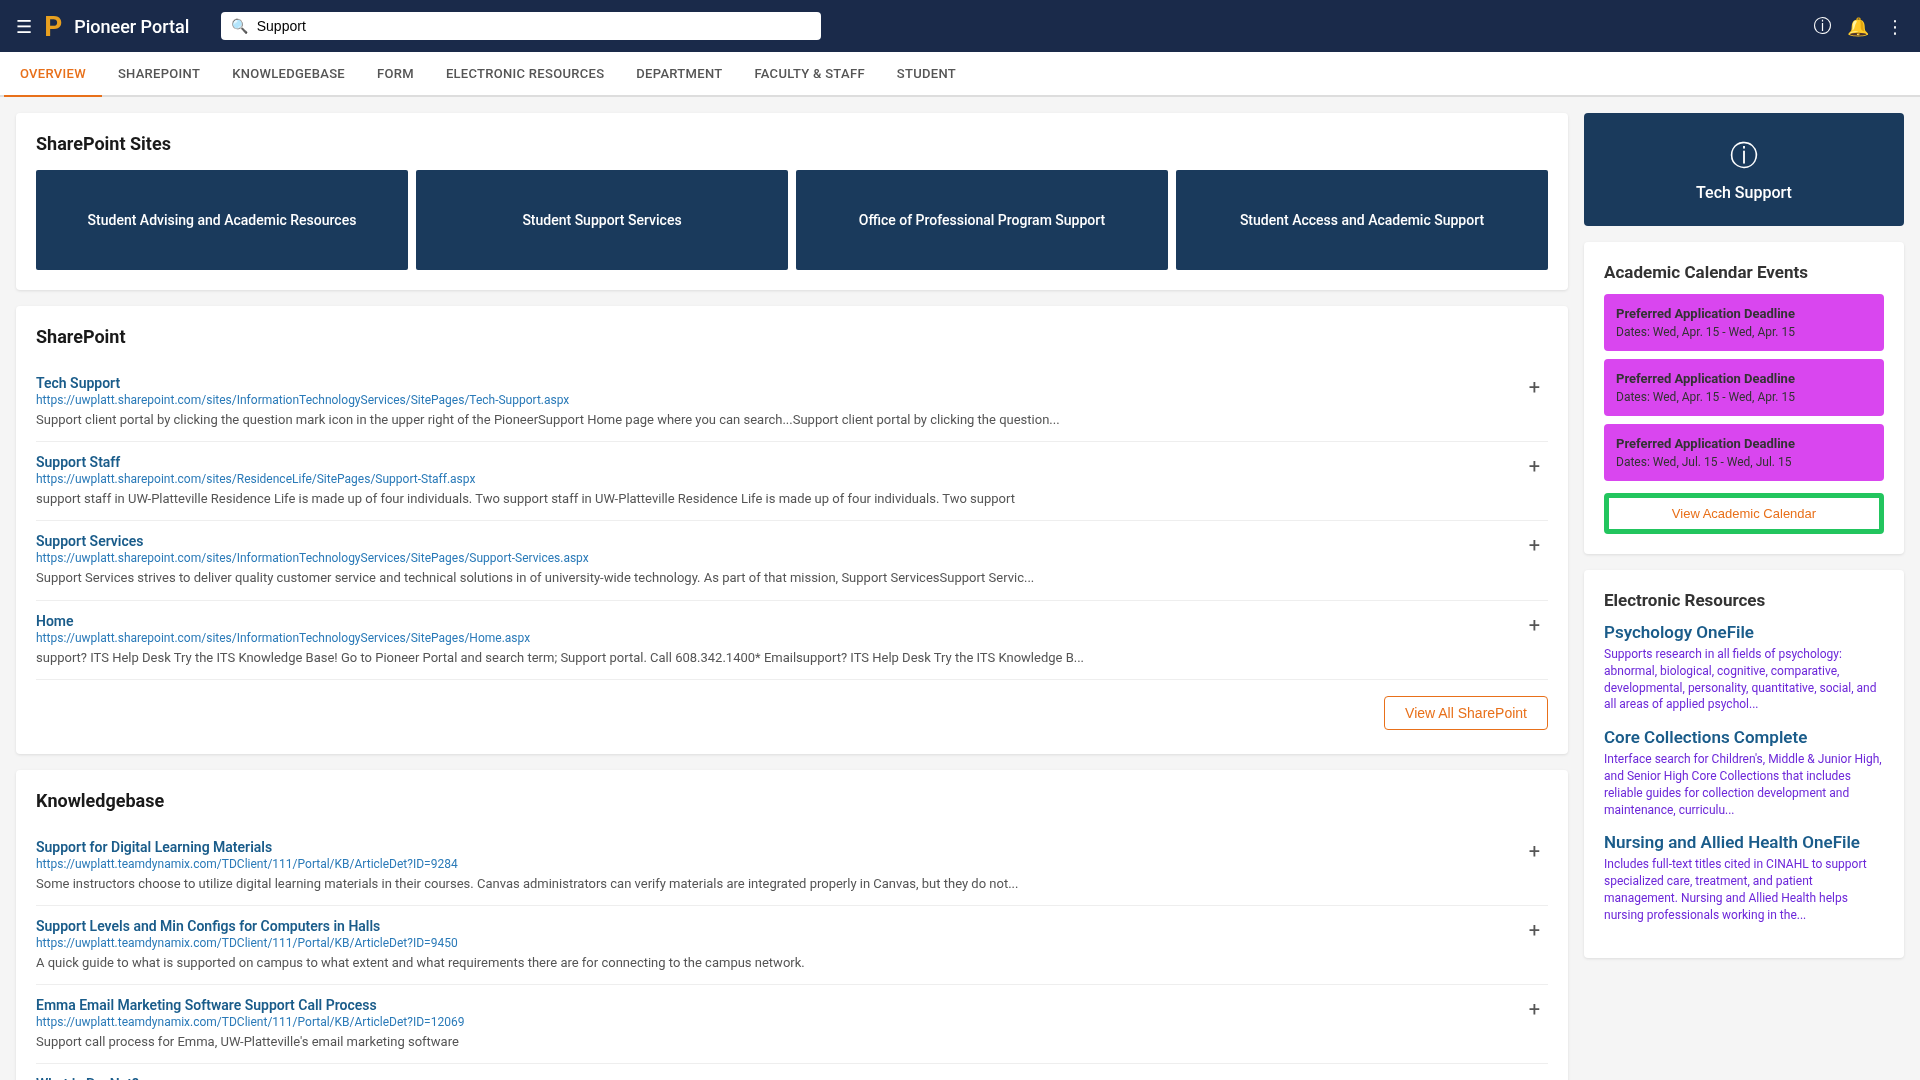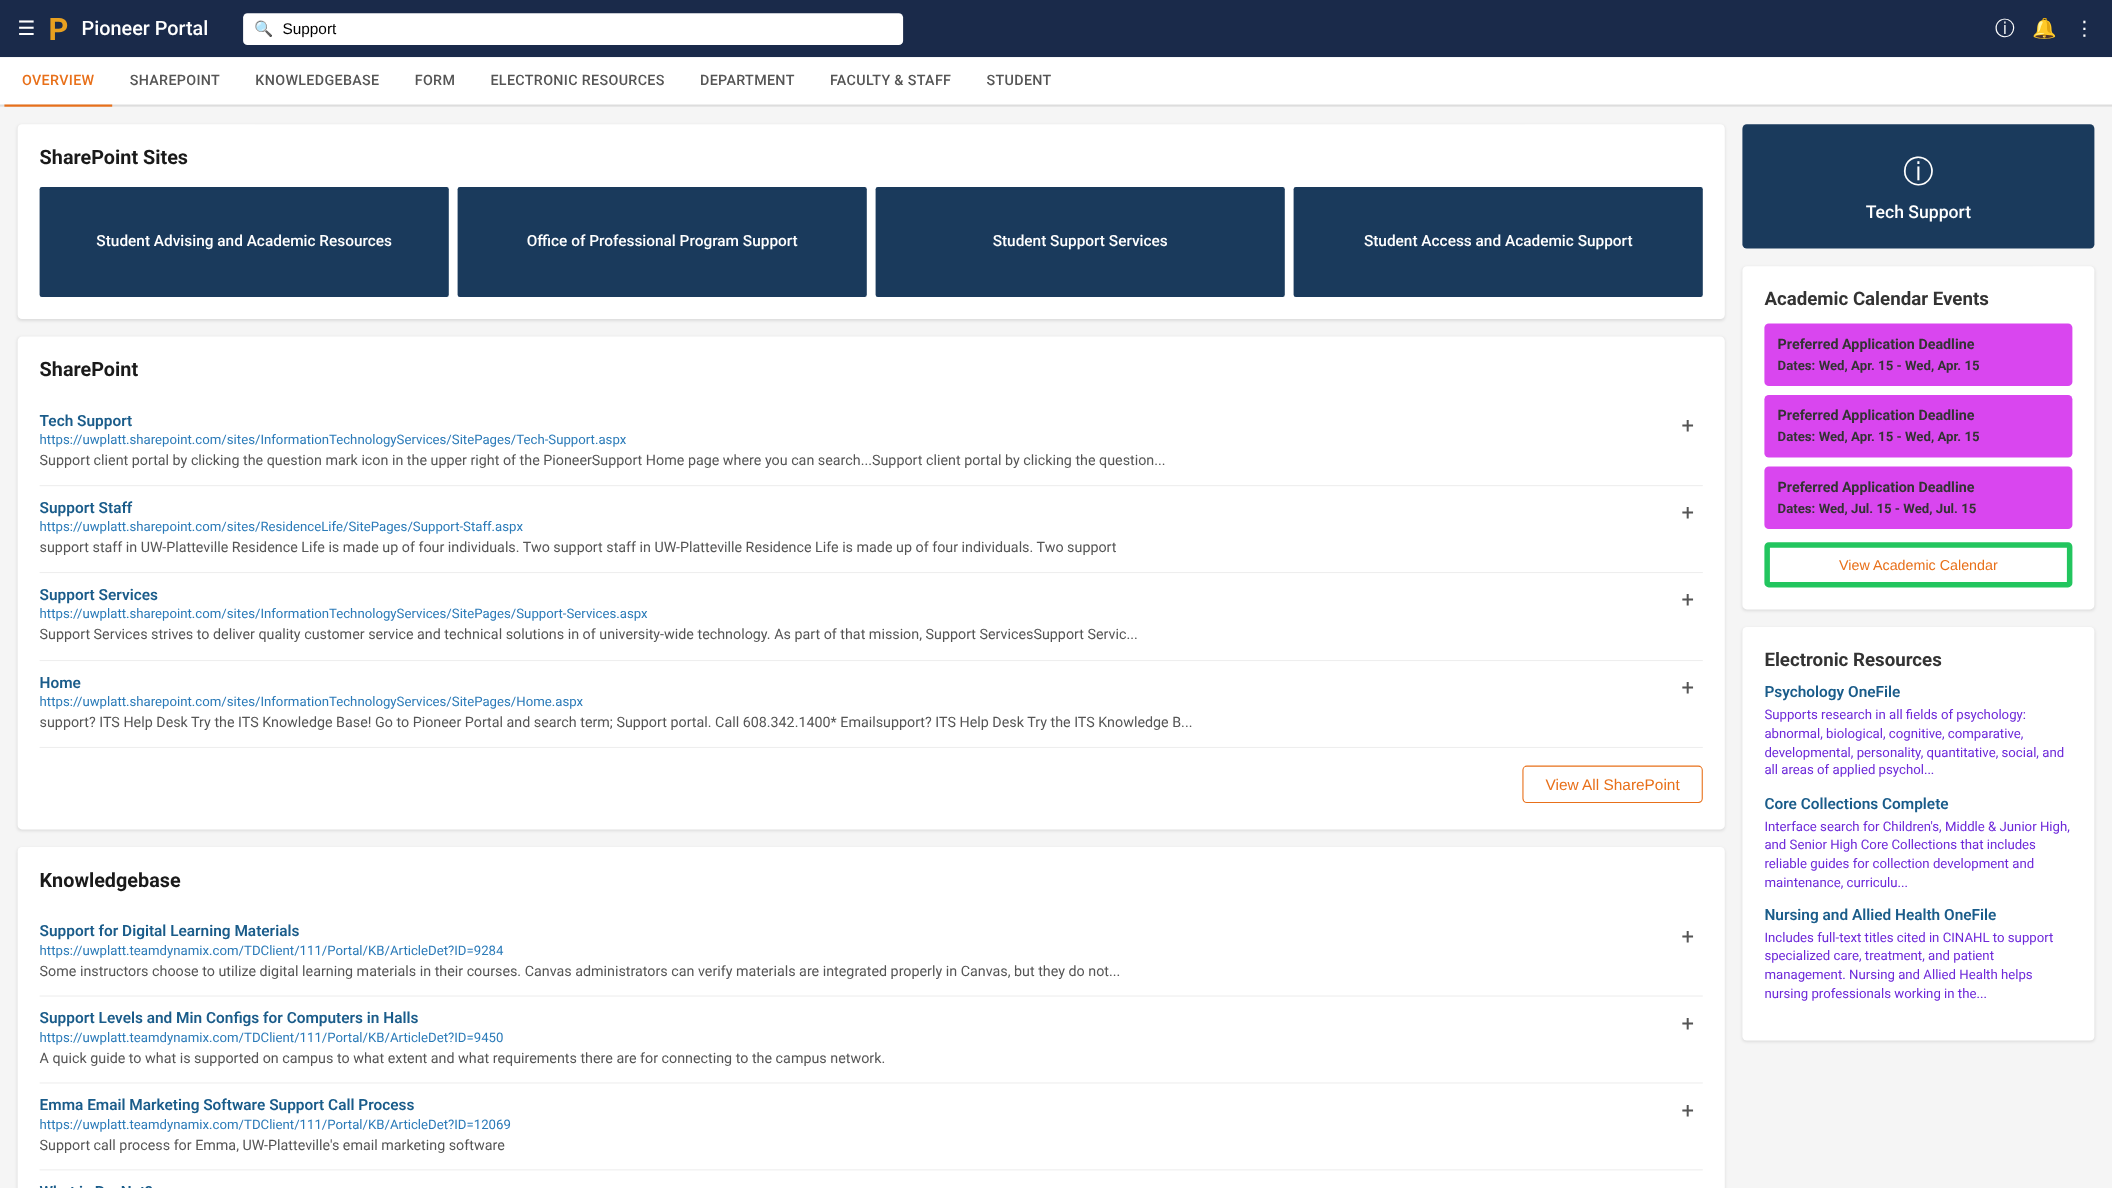--- a/index.html
+++ b/index.html
@@ -170,21 +170,21 @@
     .calendar-title { font-size: 17px; font-weight: 700; margin-bottom: 12px; }
 
     .calendar-event {
       background: #d946ef;
       border-radius: 4px;
       padding: 12px;
       margin-bottom: 8px;
     }
     .event-title { font-weight: 700; font-size: 13px; margin-bottom: 4px; }
     .event-dates { font-size: 12px; color: #333; }
-    .event-dates span { font-weight: 700; }
+    .event-dates span { font-weight: 400; }
 
     .view-calendar-btn {
       display: block;
       margin: 12px auto 0;
       padding: 8px 16px;
       border: 5px solid #22c55e;
       background: white;
       color: #e8701a;
       cursor: pointer;
       font-size: 13px;
@@ -194,21 +194,21 @@
     }
 
     .electronic-resources-card {
       background: white;
       border-radius: 4px;
       padding: 20px;
       box-shadow: 0 1px 3px rgba(0,0,0,0.1);
     }
     .er-title { font-size: 17px; font-weight: 700; margin-bottom: 12px; }
     .er-item { margin-bottom: 14px; }
-    .er-item-title { color: #1a5c8a; font-weight: 600; font-size: 14px; cursor: pointer; margin-bottom: 4px; }
+    .er-item-title { color: #1a5c8a; font-weight: 600; font-size: 17px; cursor: pointer; margin-bottom: 4px; }
     .er-item-desc { font-size: 12px; color: #6d28d9; line-height: 1.4; }
   </style>
 </head>
 <body>
 
 <nav class="top-nav">
   <span class="hamburger-icon">☰</span>
   <span class="logo-p">P</span>
   <span class="app-title">Pioneer Portal</span>
   <div class="search-bar">
@@ -234,22 +234,22 @@
 </div>
 
 <div class="main-layout">
 
   <div class="content-area">
 
     <div class="section-card">
       <div class="section-title">SharePoint Sites</div>
       <div class="sharepoint-tiles">
         <div class="sp-tile">Student Advising and Academic Resources</div>
+        <div class="sp-tile">Student Support Services</div>
         <div class="sp-tile">Office of Professional Program Support</div>
-        <div class="sp-tile">Student Support Services</div>
         <div class="sp-tile">Student Access and Academic Support</div>
       </div>
     </div>
 
     <div class="section-card">
       <div class="list-section-title">SharePoint</div>
 
       <div class="list-item">
         <div class="list-item-content">
           <div class="list-item-title">Tech Support</div>

